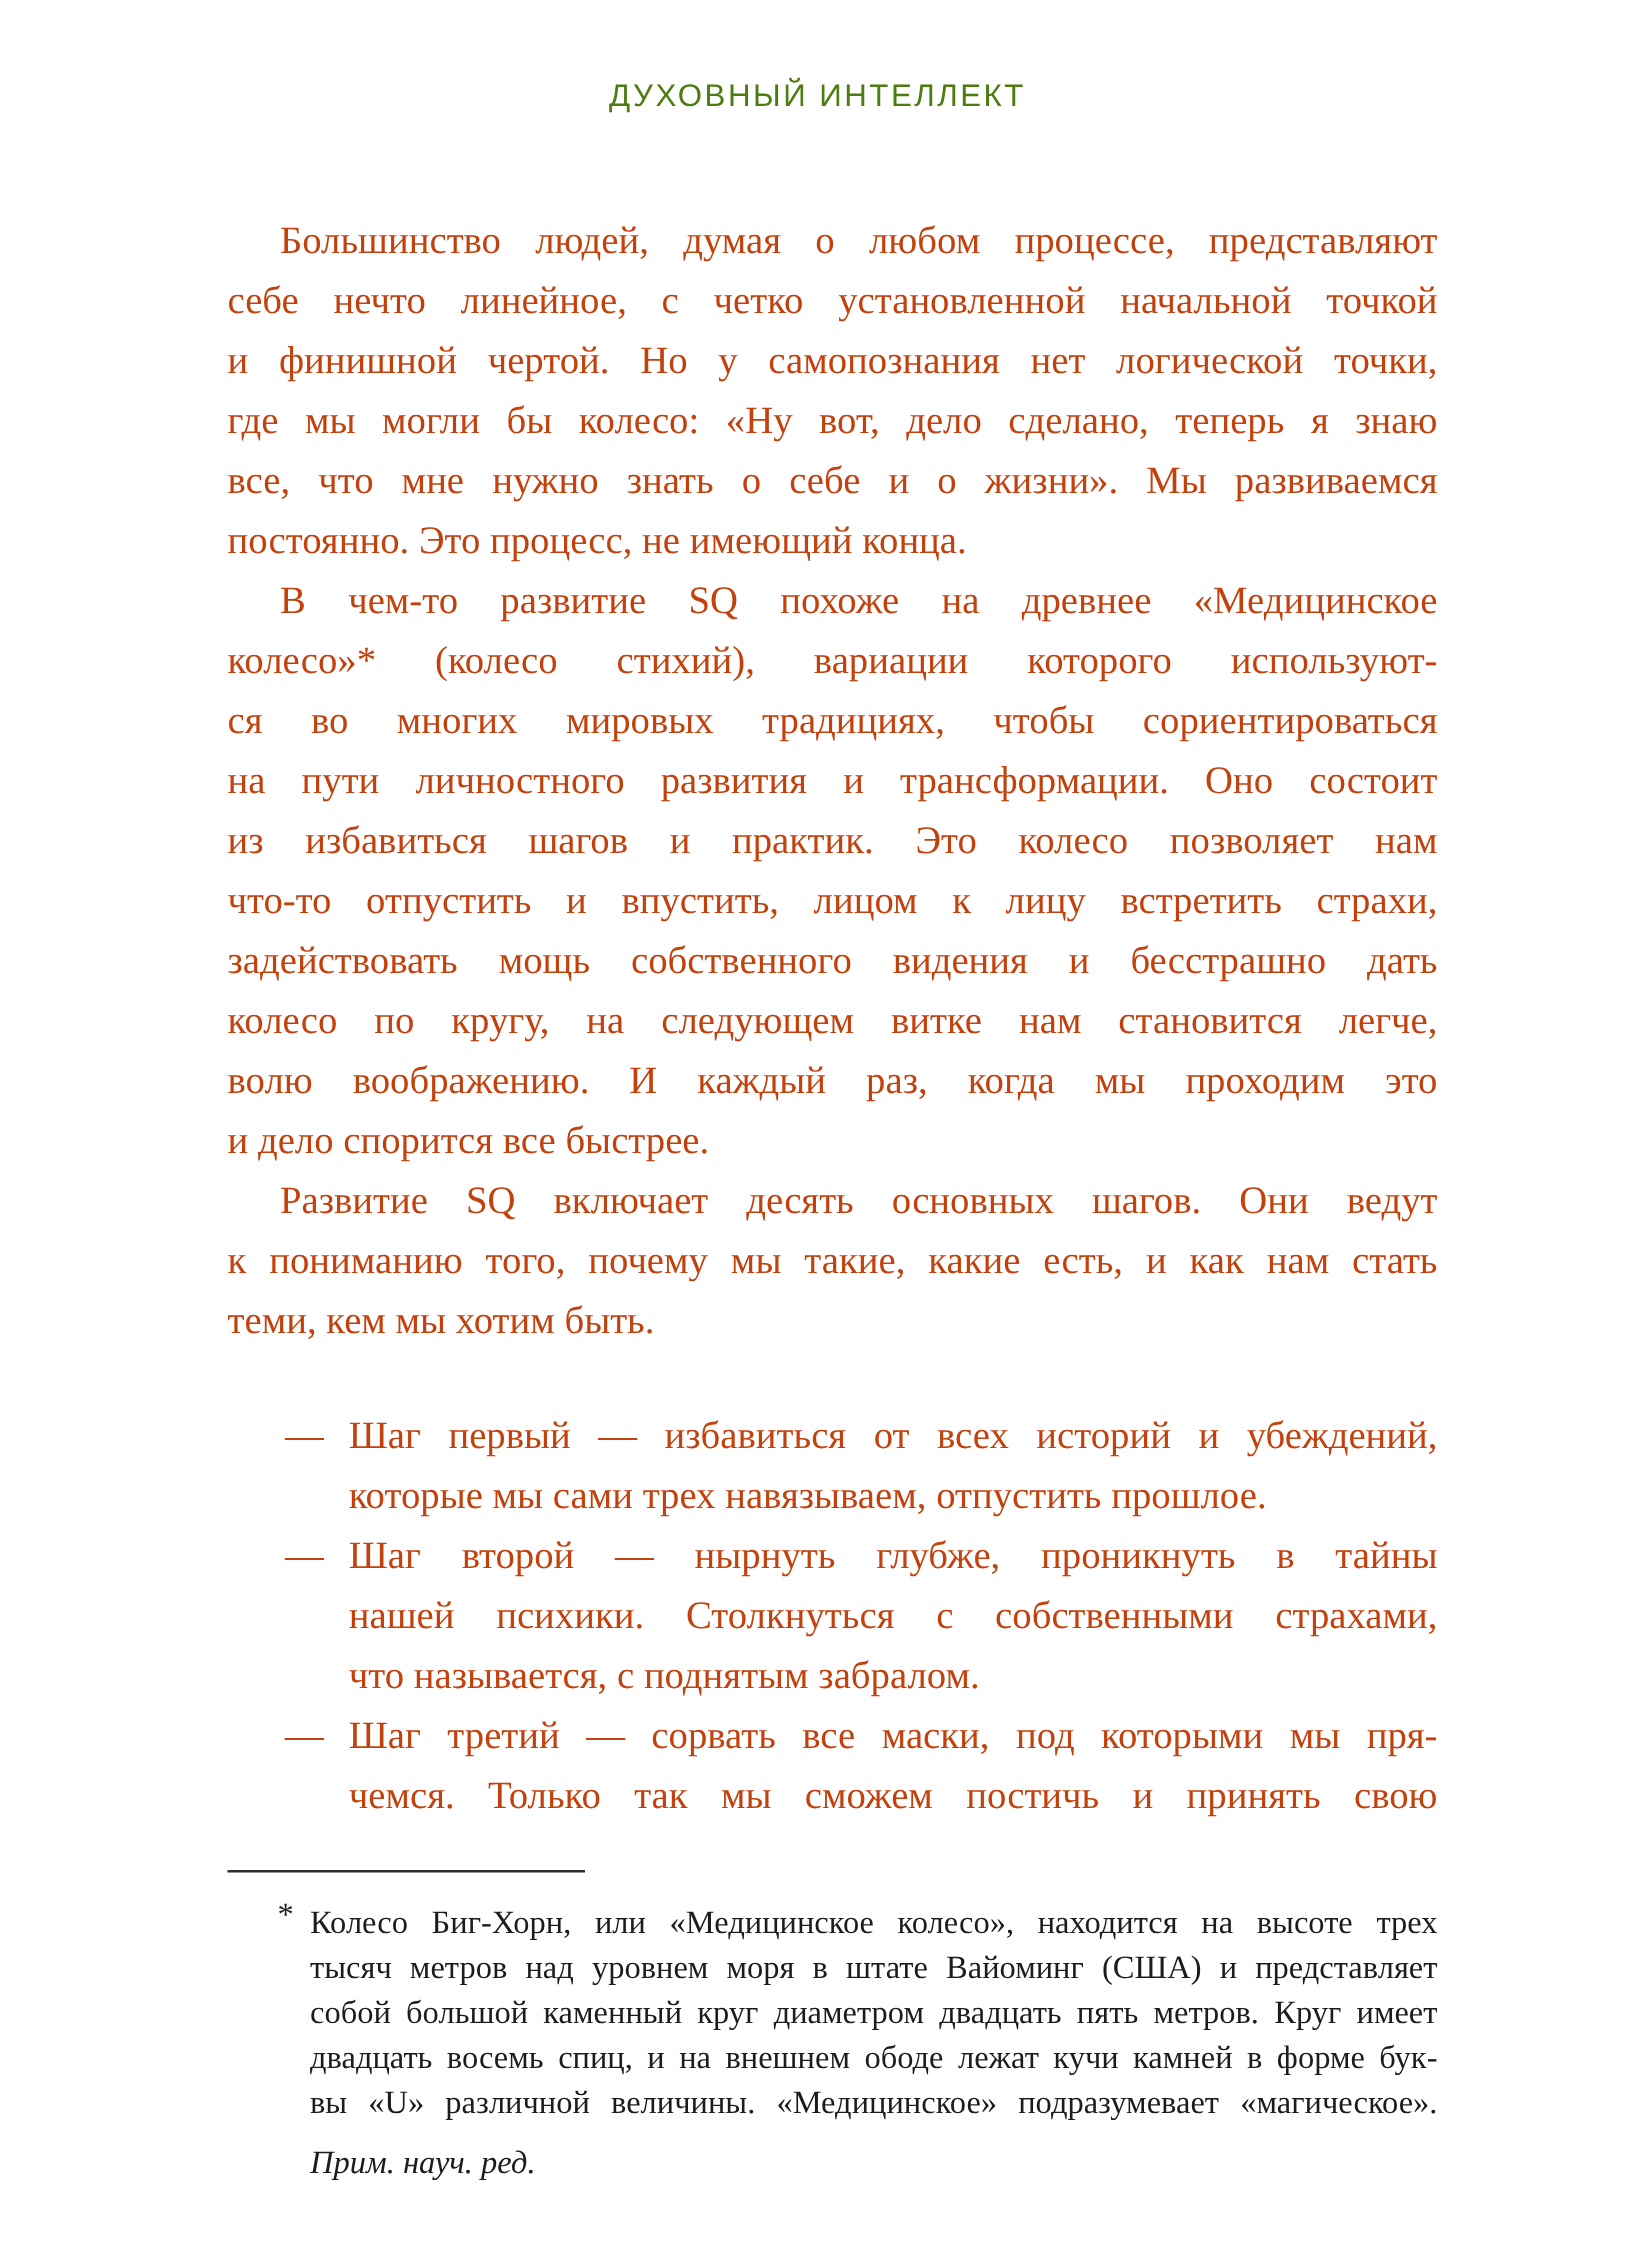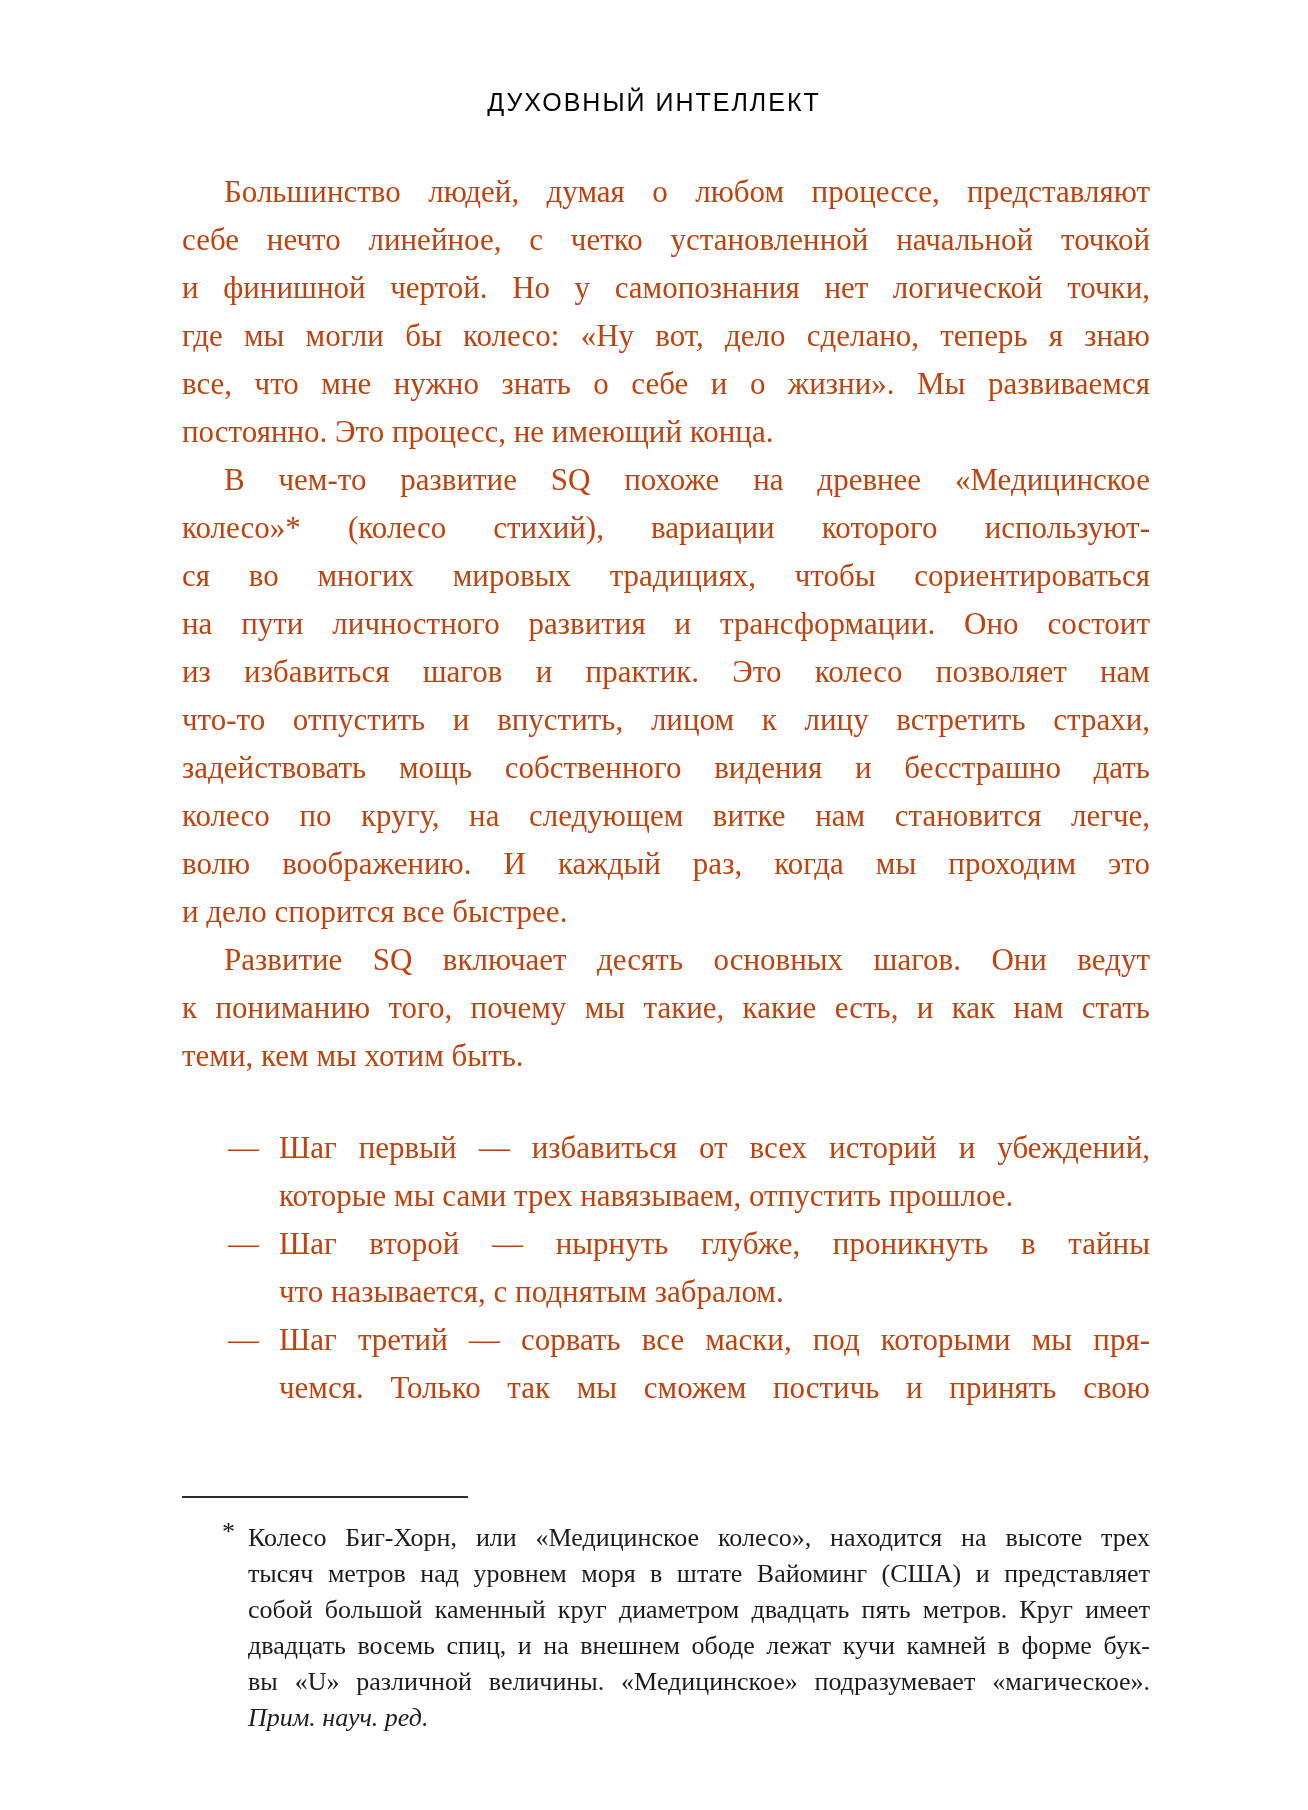--- a/index.html
+++ b/index.html
@@ -5,27 +5,27 @@
   html, body { margin: 0; padding: 0; background: #ffffff; }
   .page {
     position: relative;
     width: 1308px;
     height: 1810px;
     background: #ffffff;
     overflow: hidden;
     color: #1c1c1c;
   }
   .running-head {
-    padding-top: 88px;
+    padding-top: 63px;
     text-align: center;
     font-family: "Liberation Sans", sans-serif;
     font-size: 25px;
     font-weight: 400;
     letter-spacing: 2px;
-    color: #000000;
+    color: #4d7c0f;
   }
   .text-block {
     position: absolute;
     left: 182px;
     top: 168px;
     width: 968px;
     font-family: "Liberation Serif", "DejaVu Serif", serif;
     font-size: 31px;
     line-height: 48px;
     color: #c2410c;
@@ -71,20 +71,21 @@
   }
   .footnote .fn-marker {
     position: absolute;
     left: 40px;
     top: -6px;
     font-size: 26px;
   }
   .footnote .attribution {
     font-style: italic;
     text-align: left;
+    margin-top: 12px;
   }
 </style>
 </head>
 <body>
 
 <div class="page">
 
   <div class="running-head">ДУХОВНЫЙ ИНТЕЛЛЕКТ</div>
 
   <div class="text-block">
@@ -117,20 +118,21 @@
       </div>
     <div id="list-container" class="list-block">
         <div class="list-item">
           <span class="dash-marker">—</span>
           <div class="line">Шаг первый — избавиться от всех историй и убеждений,</div>
           <div class="line last">которые мы сами трех навязываем, отпустить прошлое.</div>
         </div>
         <div class="list-item">
           <span class="dash-marker">—</span>
           <div class="line">Шаг второй — нырнуть глубже, проникнуть в тайны</div>
+          <div class="line">нашей психики. Столкнуться с собственными страхами,</div>
           <div class="line last">что называется, с поднятым забралом.</div>
         </div>
         <div class="list-item">
           <span class="dash-marker">—</span>
           <div class="line">Шаг третий — сорвать все маски, под которыми мы пря-</div>
           <div class="line">чемся. Только так мы сможем постичь и принять свою</div>
         </div>
       </div>
   </div>
 

